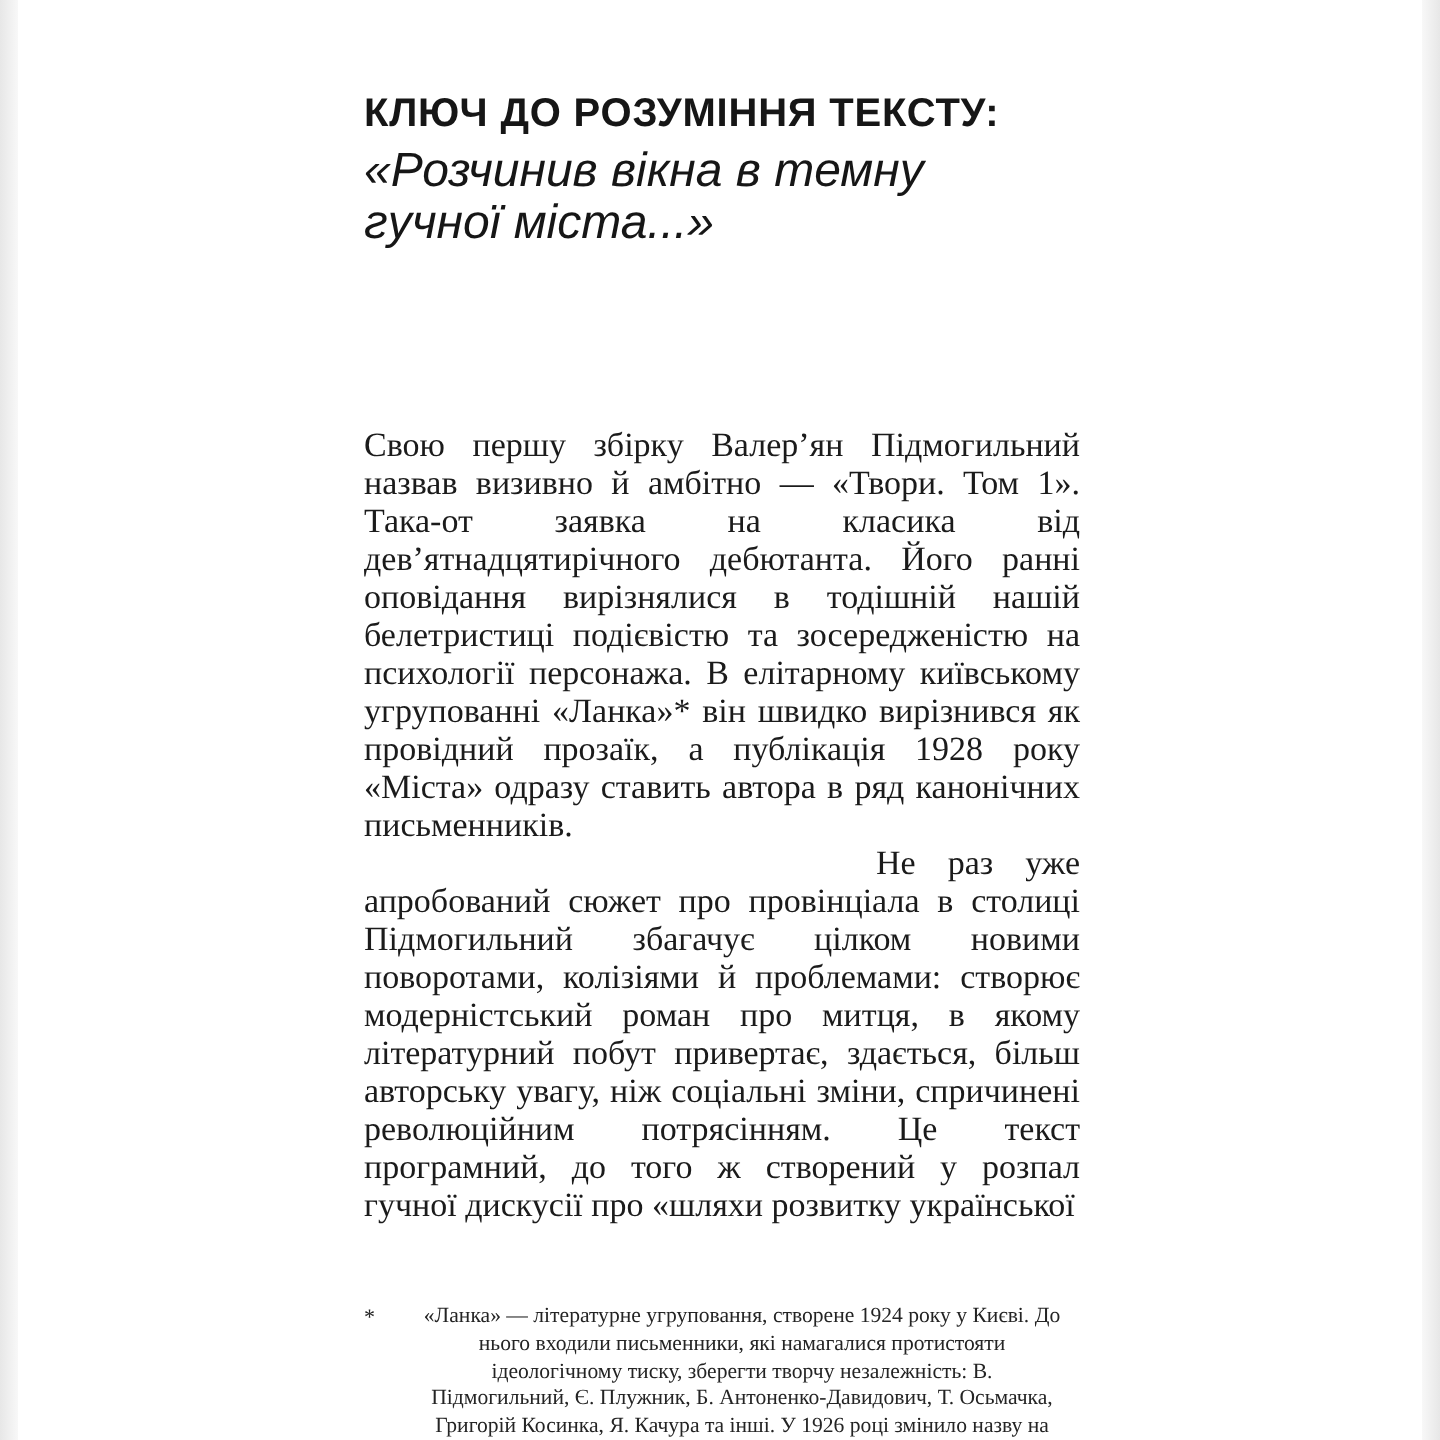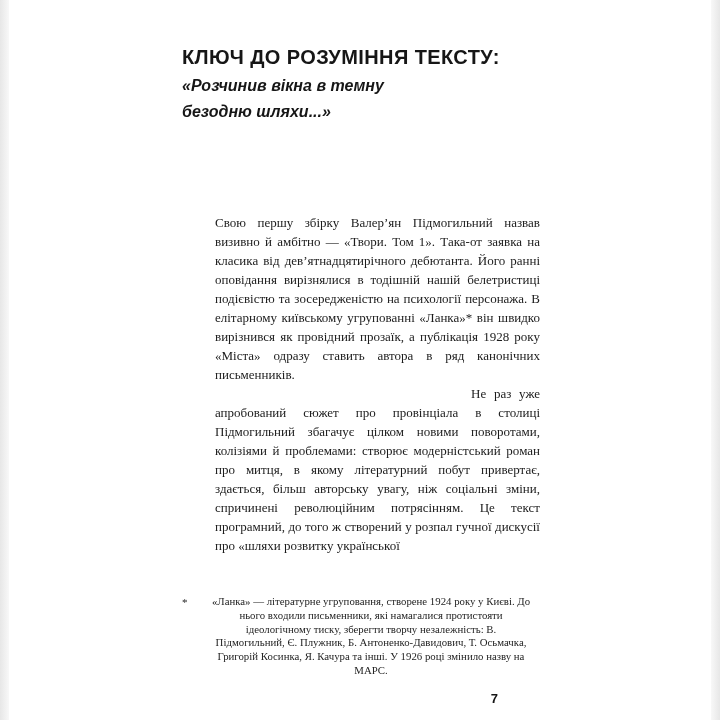--- a/index.html
+++ b/index.html
@@ -41,32 +41,31 @@
     font-family: "Liberation Sans", sans-serif;
     font-weight: bold;
     font-size: 20px;
     line-height: 27px;
     letter-spacing: 0.4px;
     color: #161616;
   }
   .title-quote {
     margin: 0;
     font-family: "Liberation Sans", sans-serif;
-    font-weight: bold;
+    font-weight: normal;
     font-style: italic;
-    font-size: 16px;
+    font-size: 24px;
     line-height: 26px;
     color: #161616;
   }
 
   .body-text {
-    font-size: 13px;
+    font-size: 17px;
     line-height: 19px;
     text-align: justify;
-    margin-left: 33px;
   }
   p.para-1 {
     margin: 88px 0 0 0;
   }
   p.para-2 {
     margin: 0;
     text-indent: 256px;
     text-decoration-thickness: 1px;
     text-underline-offset: 3.5px;
   }
@@ -107,21 +106,21 @@
 <div class="page">
   <div class="edge edge-left"></div>
   <div class="edge edge-right"></div>
 
   <div class="content">
 
     <h1 class="title-caps">КЛЮЧ ДО РОЗУМІННЯ ТЕКСТУ:</h1>
 
     <h2 class="title-quote">
       <span>«Розчинив вікна в темну</span><br>
-      <span>безодню шляхи...»</span>
+      <span>гучної міста...»</span>
     </h2>
 
     <div class="body-text">
       <p class="para-1">Свою першу збірку Валер’ян Підмогильний назвав визивно й амбітно — «Твори. Том 1». Така-от заявка на класика від дев’ятнадцятирічного дебютанта. Його ранні оповідання вирізнялися в тодішній нашій белетристиці подієвістю та зосередженістю на психології персонажа. В елітарному київському угрупованні «Ланка»* він швидко вирізнився як провідний прозаїк, а публікація 1928 року «Міста» одразу ставить автора в ряд канонічних письменників.</p>
       <p class="para-2">Не раз уже апробований сюжет про провінціала в столиці Підмогильний збагачує цілком новими поворотами, колізіями й проблемами: створює модерністський роман про митця, в якому літературний побут привертає, здається, більш авторську увагу, ніж соціальні зміни, спричинені революційним потрясінням. Це текст програмний, до того ж створений у розпал гучної дискусії про «шляхи розвитку української</p>
     </div>
 
     <div class="footnote">
       <span class="footnote-marker">*</span>
       <span class="footnote-text">«Ланка» — літературне угруповання, створене 1924 року у Києві. До нього входили письменники, які намагалися протистояти ідеологічному тиску, зберегти творчу незалежність: В. Підмогильний, Є. Плужник, Б. Антоненко-Давидович, Т. Осьмачка, Григорій Косинка, Я. Качура та інші. У 1926 році змінило назву на МАРС.</span>

